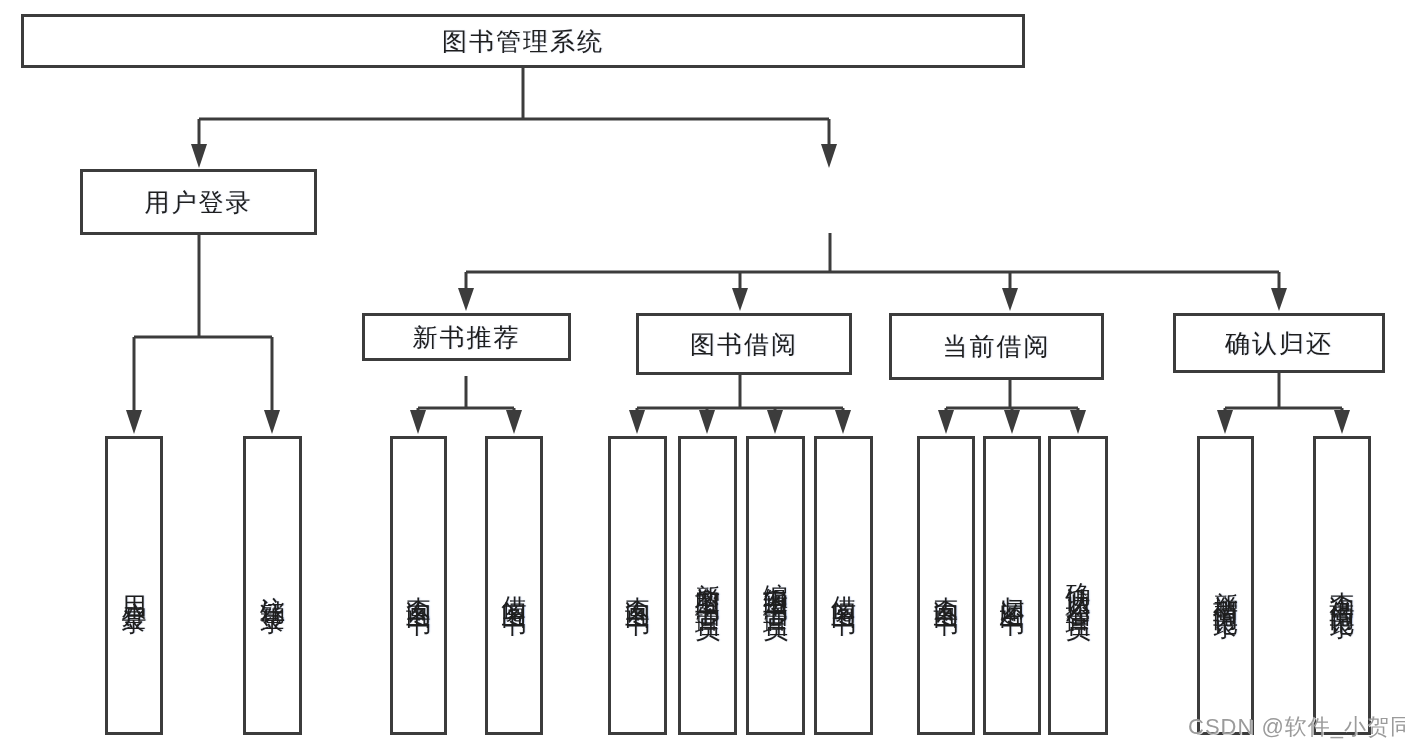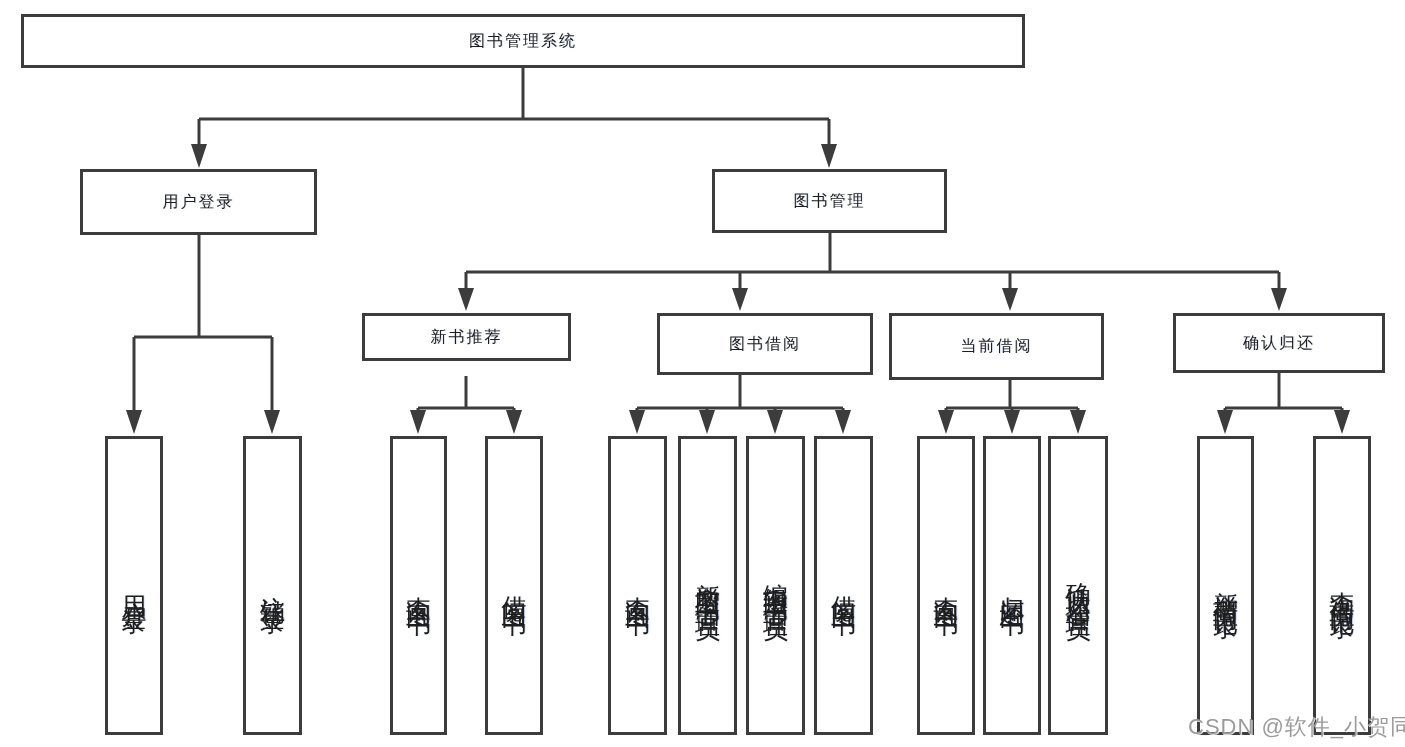--- a/index.html
+++ b/index.html
@@ -18,21 +18,21 @@
   svg.connectors{position:absolute;left:0;top:0;z-index:1;}
   svg.connectors g{stroke:var(--line-color);fill:var(--line-color);stroke-width:3;}
   svg.connectors polygon{stroke:none;}
   .box{
     position:absolute;z-index:2;box-sizing:border-box;
     border:3px solid var(--line-color);
     background:#fff;color:var(--text-color);
     display:flex;align-items:center;justify-content:center;
     text-shadow:1px 0 1px rgba(120,150,220,0.25);
   }
-  .box.h{font-size:16px;letter-spacing:2px;}
+  .box.h{font-size:25px;letter-spacing:2px;}
   .box.v{font-size:25px;}
   .box.v span{
     writing-mode:vertical-rl;
     text-orientation:mixed;
     letter-spacing:5px;
     line-height:1.15;
     white-space:nowrap;
   }
   .watermark{
     position:absolute;z-index:3;
@@ -123,28 +123,25 @@
     </g>
   </svg>
 
   <div class="box h" style="left:21px;top:14px;width:1004px;height:54px">
     <span>图书管理系统</span>
   </div>
 
   <div class="box h" style="left:80px;top:169px;width:237px;height:66px">
     <span>用户登录</span>
   </div>
-  <div class="box h" style="left:712px;top:169px;width:235px;height:64px">
-    <span>图书管理</span>
-  </div>
 
   <div class="box h" style="left:362px;top:313px;width:209px;height:48px">
     <span>新书推荐</span>
   </div>
-  <div class="box h" style="left:657px;top:313px;width:216px;height:62px">
+  <div class="box h" style="left:636px;top:313px;width:216px;height:62px">
     <span>图书借阅</span>
   </div>
   <div class="box h" style="left:889px;top:313px;width:215px;height:67px">
     <span>当前借阅</span>
   </div>
   <div class="box h" style="left:1173px;top:313px;width:212px;height:60px">
     <span>确认归还</span>
   </div>
 
   <div class="box v" style="left:105px;top:436px;width:58px;height:299px">

